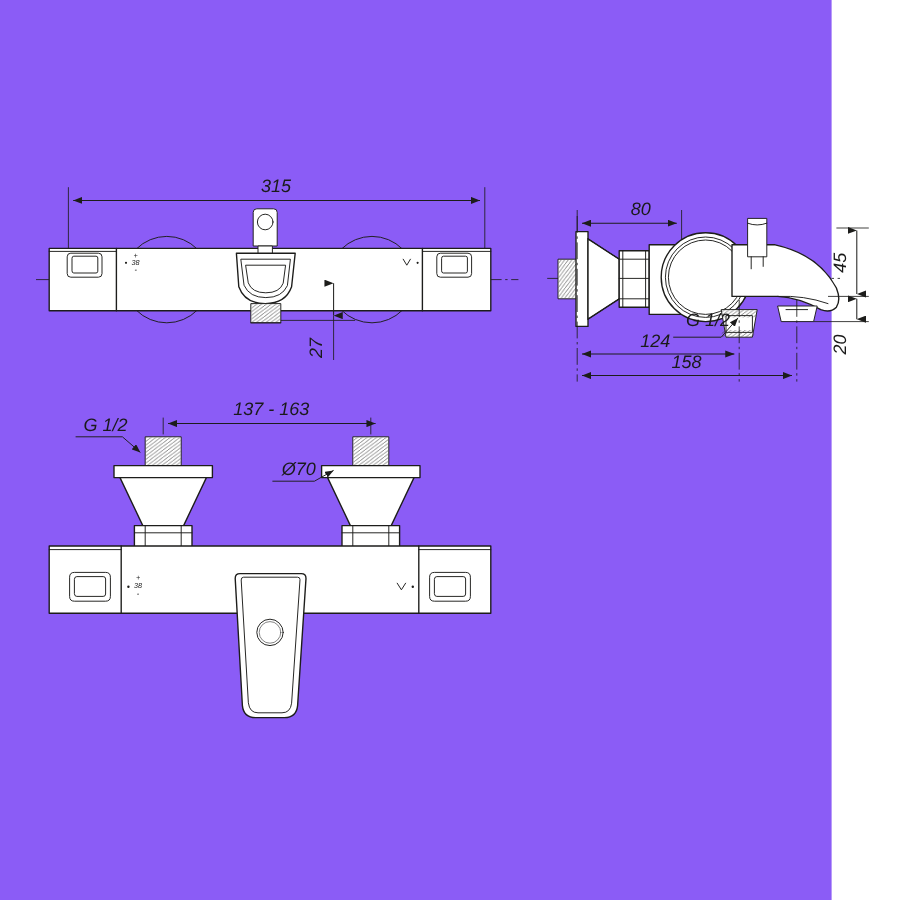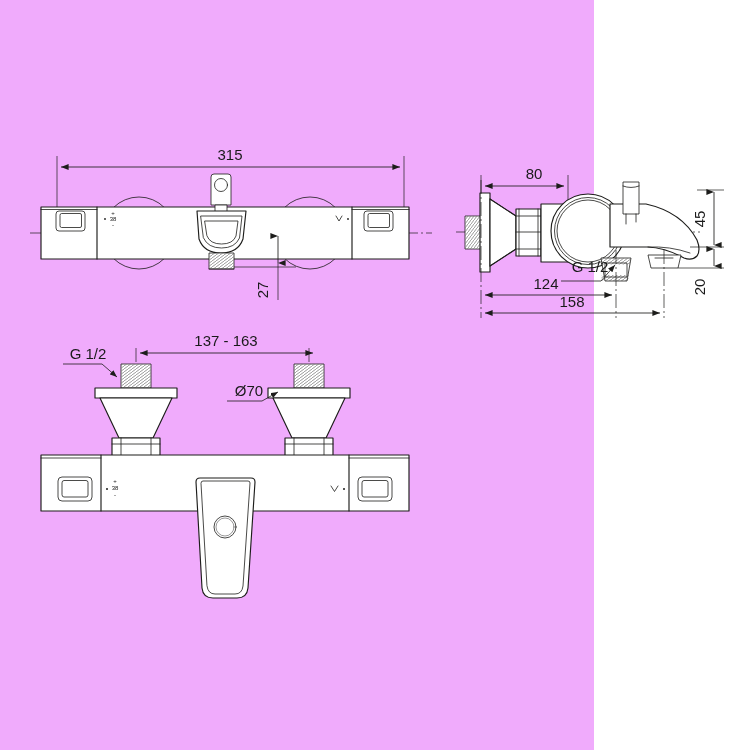--- a/index.html
+++ b/index.html
@@ -8,23 +8,24 @@
     background: #ffffff;
   }
   body {
     width: 750px;
     height: 750px;
     font-family: "Liberation Sans", sans-serif;
     overflow: hidden;
   }
   #sheet {
     position: relative;
-    width: 594px;
+    width: 693px;
     height: 750px;
-    background: #f0abfc;
+    background: #8b5cf6;
+    font-style: italic;
   }
   #sheet svg {
     display: block;
   }
   .dimtext {
     font-family: "Liberation Sans", sans-serif;
     font-size: 15px;
     fill: #1a1a1a;
   }
   .marktext {

